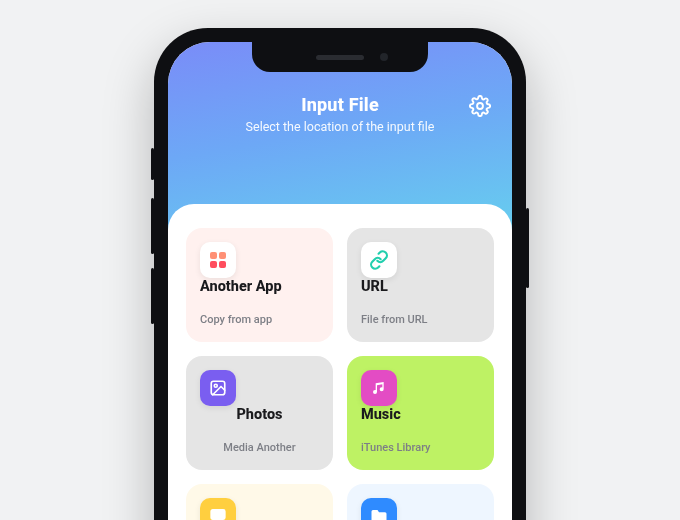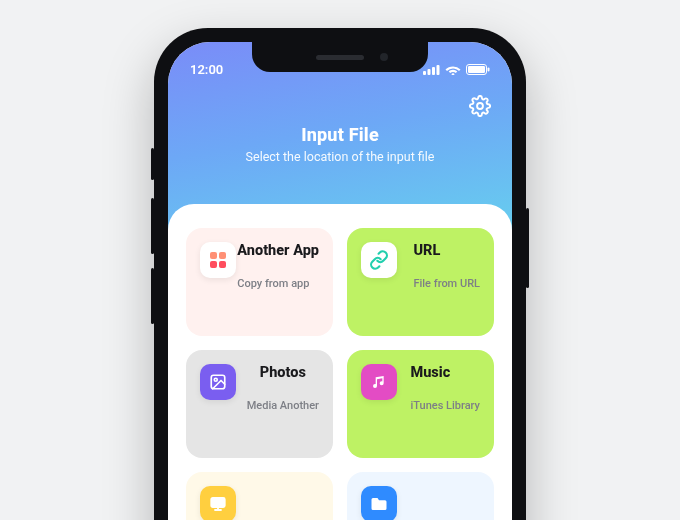--- a/index.html
+++ b/index.html
@@ -131,20 +131,21 @@
   .grid {
     display: grid;
     grid-template-columns: 1fr 1fr;
     gap: 14px;
   }
   .card {
     border-radius: 16px;
     padding: 14px 14px 16px 14px;
     min-height: 108px;
     display: flex;
+    flex-direction: column;
     justify-content: space-between;
     cursor: pointer;
   }
   .card .iconwrap {
     width: 36px;
     height: 36px;
     border-radius: 10px;
     display: flex;
     align-items: center;
     justify-content: center;
@@ -156,21 +157,21 @@
     font-weight: 800;
     color: #1a1a1d;
   }
   .card .sub {
     font-size: 11px;
     color: #7d7f86;
     margin-top: 18px;
     font-weight: 500;
   }
   .c-pink   { background: #fff1ef; }
-  .c-teal   { background: #bef264; }
+  .c-teal   { background: #e5e5e5; }
   .c-violet { background: #e5e5e5; text-align: center; }
   .c-fus    { background: #bef264; }
   .c-amber  { background: #fff9e8; }
   .c-blue   { background: #eef6ff; }
 </style>
 </head>
 <body>
 
 <div class="phone">
   <div class="side-btn sb-l1"></div>
@@ -178,41 +179,20 @@
   <div class="side-btn sb-l3"></div>
   <div class="side-btn sb-r"></div>
 
   <div class="screen">
     <div class="notch">
       <div class="speaker"></div>
       <div class="cam"></div>
     </div>
 
     <div class="header">
-      <div class="statusbar">
-        <span>12:00</span>
-        <div class="status-right">
-          <svg width="17" height="11" viewBox="0 0 17 11">
-              <g fill="#fff">
-                <rect x="0" y="7" width="3" height="4" rx="1"></rect>
-                <rect x="4.5" y="5" width="3" height="6" rx="1"></rect>
-                <rect x="9" y="3" width="3" height="8" rx="1"></rect>
-                <rect x="13.5" y="1" width="3" height="10" rx="1"></rect>
-              </g>
-            </svg>
-          <svg width="16" height="11" viewBox="0 0 16 11">
-              <path fill="#fff" d="M8 9.2a1.4 1.4 0 1 0 0 2.8 1.4 1.4 0 0 0 0-2.8zm0-3.4c-1.7 0-3.2.7-4.3 1.8l1.5 1.5A4 4 0 0 1 8 7.9c1.1 0 2.1.4 2.8 1.2l1.5-1.5A6 6 0 0 0 8 5.8zm0-3.4C5 2.4 2.4 3.6.5 5.5L2 7A8.4 8.4 0 0 1 8 4.5c2.3 0 4.4.9 6 2.5l1.5-1.5A10.5 10.5 0 0 0 8 2.4z"></path>
-            </svg>
-          <svg width="24" height="11" viewBox="0 0 24 11">
-              <rect x="0.5" y="0.5" width="20" height="10" rx="2.5" fill="none" stroke="#fff" stroke-width="1"></rect>
-              <rect x="2" y="2" width="17" height="7" rx="1.2" fill="#fff"></rect>
-              <rect x="21.5" y="3.5" width="2" height="4" rx="1" fill="#fff"></rect>
-            </svg>
-        </div>
-      </div>
 
       <div class="settings">
         <svg width="22" height="22" viewBox="0 0 24 24" fill="none" stroke="#fff" stroke-width="2.1" stroke-linecap="round" stroke-linejoin="round">
             <circle cx="12" cy="12" r="3.2"></circle>
             <path d="M19.4 15a1.7 1.7 0 0 0 .34 1.87l.06.06a2 2 0 1 1-2.83 2.83l-.06-.06a1.7 1.7 0 0 0-1.87-.34 1.7 1.7 0 0 0-1.03 1.56V21a2 2 0 1 1-4 0v-.09a1.7 1.7 0 0 0-1.11-1.56 1.7 1.7 0 0 0-1.87.34l-.06.06a2 2 0 1 1-2.83-2.83l.06-.06a1.7 1.7 0 0 0 .34-1.87 1.7 1.7 0 0 0-1.56-1.03H3a2 2 0 1 1 0-4h.09a1.7 1.7 0 0 0 1.56-1.11 1.7 1.7 0 0 0-.34-1.87l-.06-.06a2 2 0 1 1 2.83-2.83l.06.06a1.7 1.7 0 0 0 1.87.34H9a1.7 1.7 0 0 0 1.03-1.56V3a2 2 0 1 1 4 0v.09a1.7 1.7 0 0 0 1.03 1.56 1.7 1.7 0 0 0 1.87-.34l.06-.06a2 2 0 1 1 2.83 2.83l-.06.06a1.7 1.7 0 0 0-.34 1.87V9a1.7 1.7 0 0 0 1.56 1.03H21a2 2 0 1 1 0 4h-.09a1.7 1.7 0 0 0-1.56 1.03z"></path>
           </svg>
       </div>
 
       <div class="title-block">
         <h1>Input File</h1>

